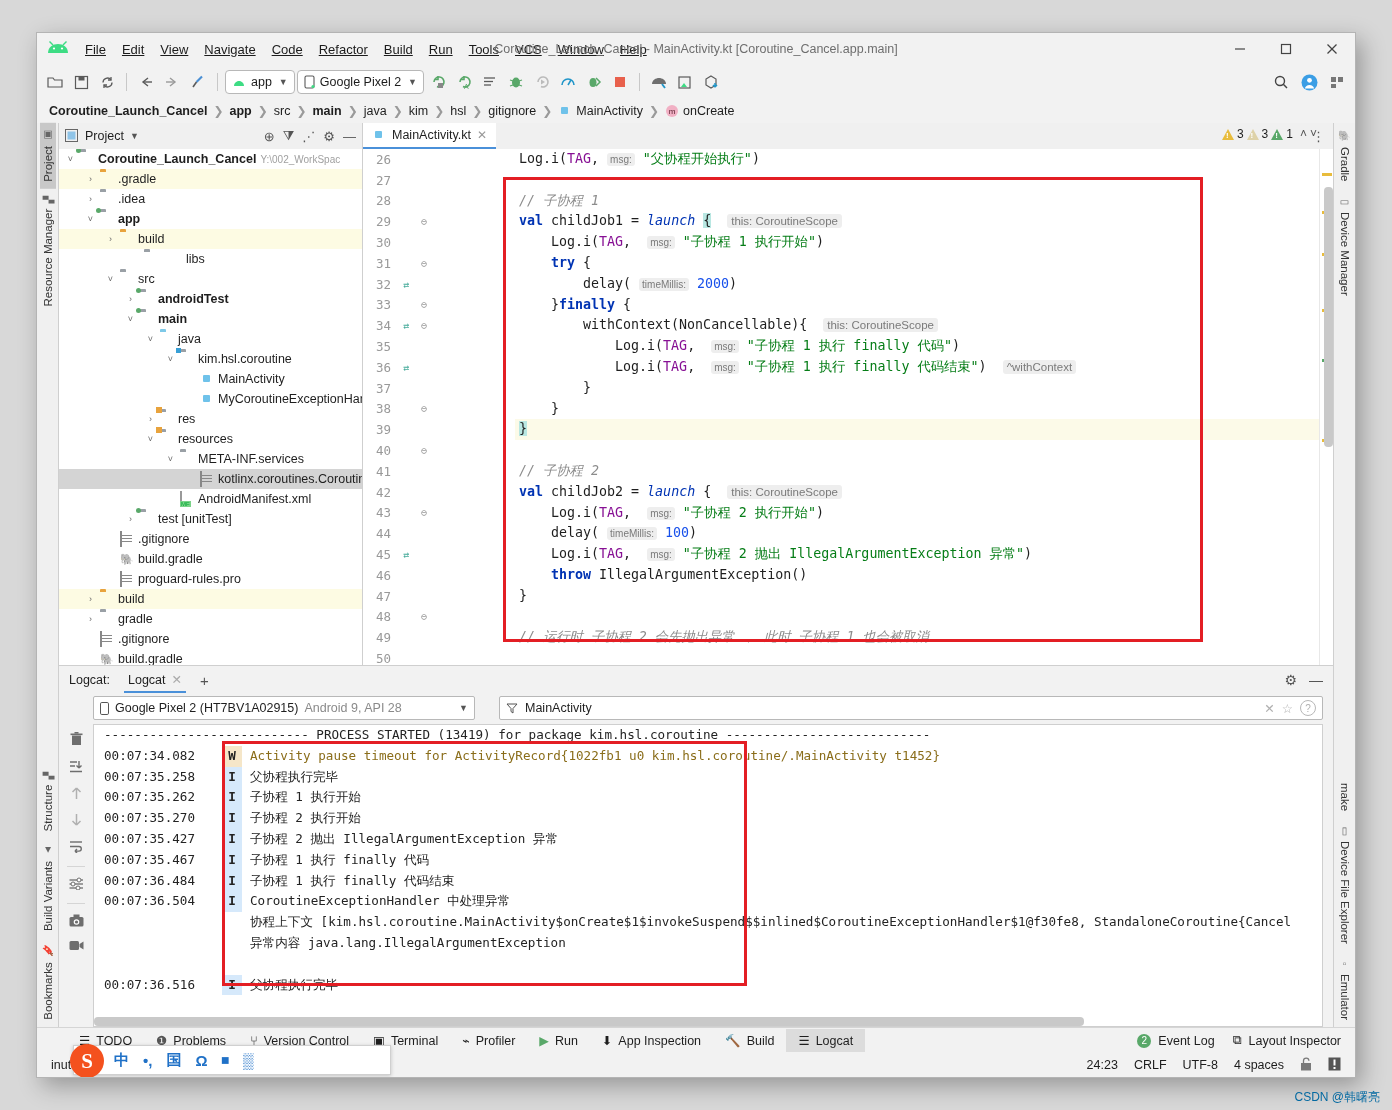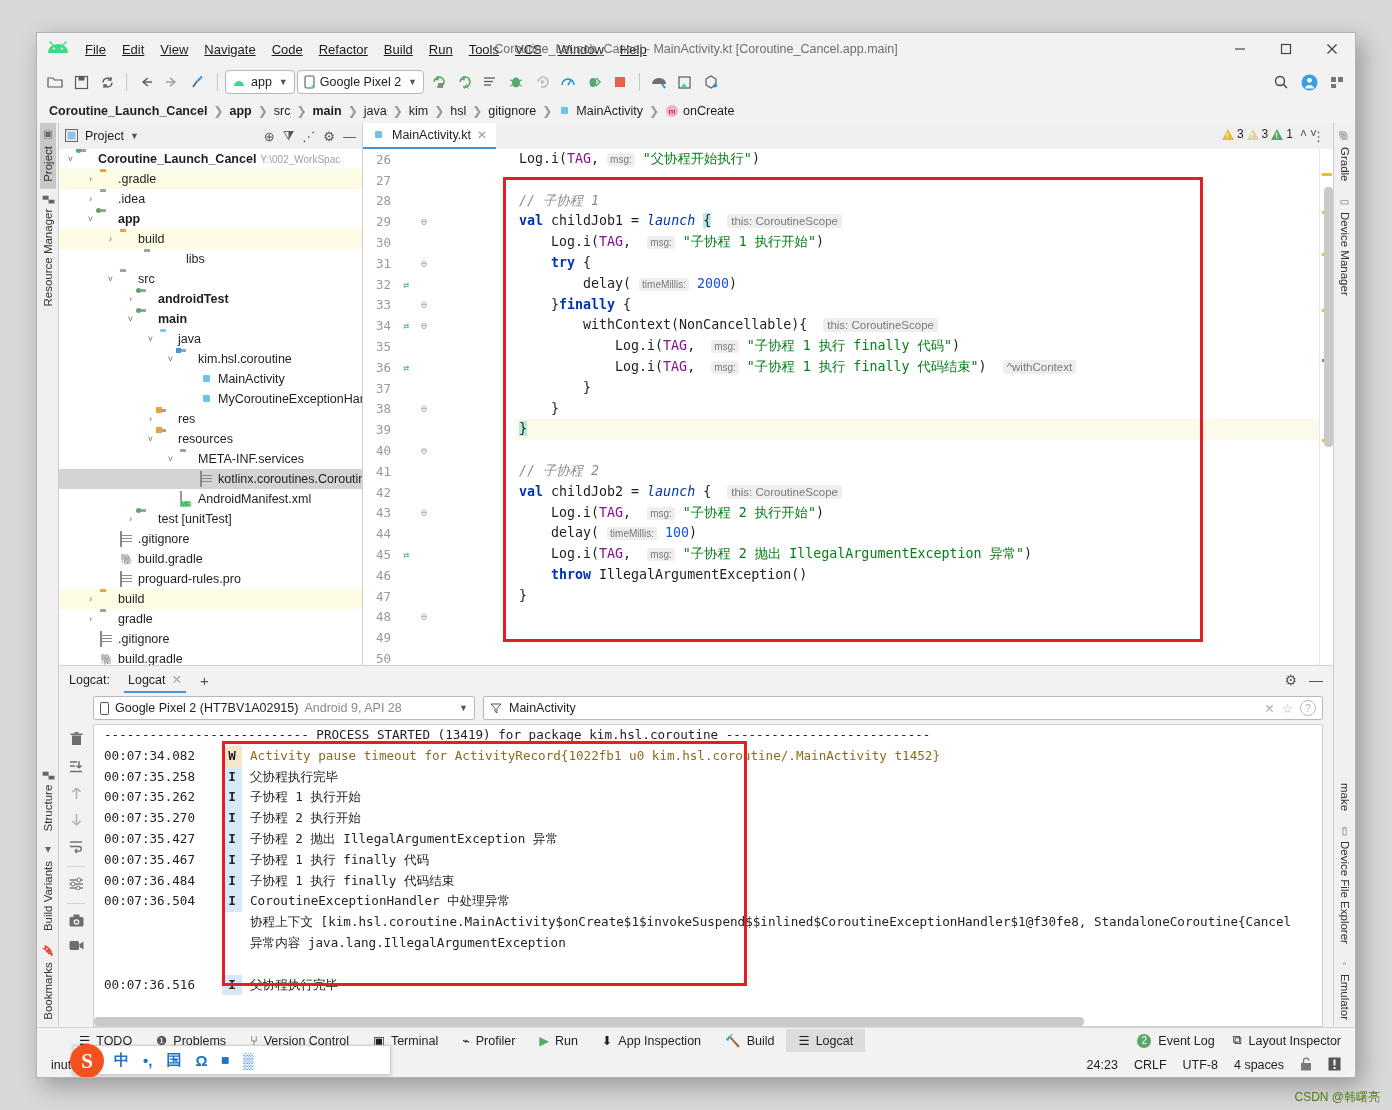--- a/index.html
+++ b/index.html
@@ -140,21 +140,21 @@
   .wtri:after{content:"!";position:absolute;left:-2px;top:2px;font-size:8px;color:#fff;font-weight:bold;}
 
   
   .logcat{ flex:1; display:flex; flex-direction:column; background:#f2f2f2; min-height:0; border-top:1px solid #cfcfcf;}
   .lchdr{ height:28px; display:flex;align-items:center; padding:0 10px; gap:14px;}
   .lclabel{ font-size:12.5px;}
   .lctab{ font-size:12.5px; padding:5px 4px 4px; border-bottom:2px solid #4a90d9; display:flex;align-items:center;gap:6px;}
   .lctab .x{color:#aaa;}
   .lcplus{ color:#555; font-size:15px;}
   .lchdr .right{ margin-left:auto; display:flex;align-items:center;gap:12px;color:#555;font-size:14px;}
-  .lcfilters{ height:30px; display:flex; align-items:center; gap:8px; padding:2px 10px 4px 34px;}
+  .lcfilters{ height:30px; display:flex; align-items:center; gap:24px; padding:2px 10px 4px 34px;}
   .devsel{ width:382px;height:24px;border:1px solid #b8b8b8;background:#fff;border-radius:2px;display:flex;align-items:center;gap:6px;padding:0 6px;font-size:12.5px;}
   .devsel .g{color:#8a8a8a;}
   .devsel .caret{margin-left:auto;color:#555;font-size:9px;}
   .flt{ flex:1;height:24px;border:1px solid #b8b8b8;background:#fff;border-radius:2px;display:flex;align-items:center;gap:7px;padding:0 6px;font-size:12.5px;}
   .flt .right{margin-left:auto;display:flex;align-items:center;gap:7px;color:#b0b0b0;}
   .lcbody{ flex:1; display:flex; min-height:0; padding:0 10px 0 0;}
   .lctools{ width:34px; display:flex;flex-direction:column;align-items:center;gap:10px; padding-top:8px; color:#6e6e6e;}
   .lctools .d{ width:18px;height:1px;background:#d5d5d5;}
   .logout{ flex:1; background:#fff; border:1px solid #cfcfcf; position:relative; overflow:hidden;
            font-family:"DejaVu Sans Mono", monospace; font-size:12.6px; color:#232323;}
@@ -181,21 +181,21 @@
   
   .ime{
     position:absolute; left:36px; bottom:2px; height:30px; width:318px;
     background:#fff; border:1px solid #d0d0d0; display:flex; align-items:center; gap:14px;
     padding-left:40px; z-index:40; box-shadow:0 1px 4px rgba(0,0,0,.2);
   }
   .ime .ic{ color:#2071c7; font-size:15px; font-weight:bold;}
   .imelogo{ position:absolute; left:-4px; top:-2px; width:34px;height:34px;border-radius:50%;
             background:#f4511e; color:#fff; font-size:21px; font-weight:bold;
             display:flex;align-items:center;justify-content:center; font-family:"Liberation Serif",serif;}
-  .watermark{ position:absolute; right:12px; bottom:4px; color:#4d7c0f; font-size:12px; z-index:50;}
+  .watermark{ position:absolute; right:12px; bottom:4px; color:#0369a1; font-size:12px; z-index:50;}
   .statustxt{ color:#1c1c1c;}
 </style>
 </head>
 <body>
 
 <div class="window">
 
   <div class="menubar">
     <div class="logo">
       <svg width="26" height="18" viewBox="0 0 26 18">
@@ -769,20 +769,21 @@
                 <div class="cl hl"><span class="brc">}</span></div>
                 <div class="cl">&nbsp;</div>
                 <div class="cl"><span class="cmt">// 子协程 2</span></div>
                 <div class="cl"><span class="kw">val</span> childJob2 = <span class="kws">launch</span> {  <span class="hint">this: CoroutineScope</span></div>
                 <div class="cl">    Log.i(<span class="tag">TAG</span>,  <span class="hintp">msg:</span> <span class="str">"子协程 2 执行开始"</span>)</div>
                 <div class="cl">    delay( <span class="hintp">timeMillis:</span> <span class="num">100</span>)</div>
                 <div class="cl">    Log.i(<span class="tag">TAG</span>,  <span class="hintp">msg:</span> <span class="str">"子协程 2 抛出 IllegalArgumentException 异常"</span>)</div>
                 <div class="cl">    <span class="kw">throw</span> IllegalArgumentException()</div>
                 <div class="cl">}</div>
                 <div class="cl">&nbsp;</div>
+                <div class="cl"><span class="cmt">// 运行时 子协程 2 会先抛出异常 ， 此时 子协程 1 也会被取消</span></div>
               </div>
             <div class="inspect">
               <div class="imark" style="top:24px;background:#e8bc3c"></div>
               <div class="imark" style="top:62px;background:#e8bc3c"></div>
               <div class="imark" style="top:104px;background:#e8bc3c"></div>
               <div class="imark" style="top:160px;background:#e8bc3c"></div>
               <div class="imark" style="top:210px;background:#59a869"></div>
               <div class="imark" style="top:290px;background:#e8bc3c"></div>
               <div class="escroll" style="top:38px;height:260px"></div>
             </div>

